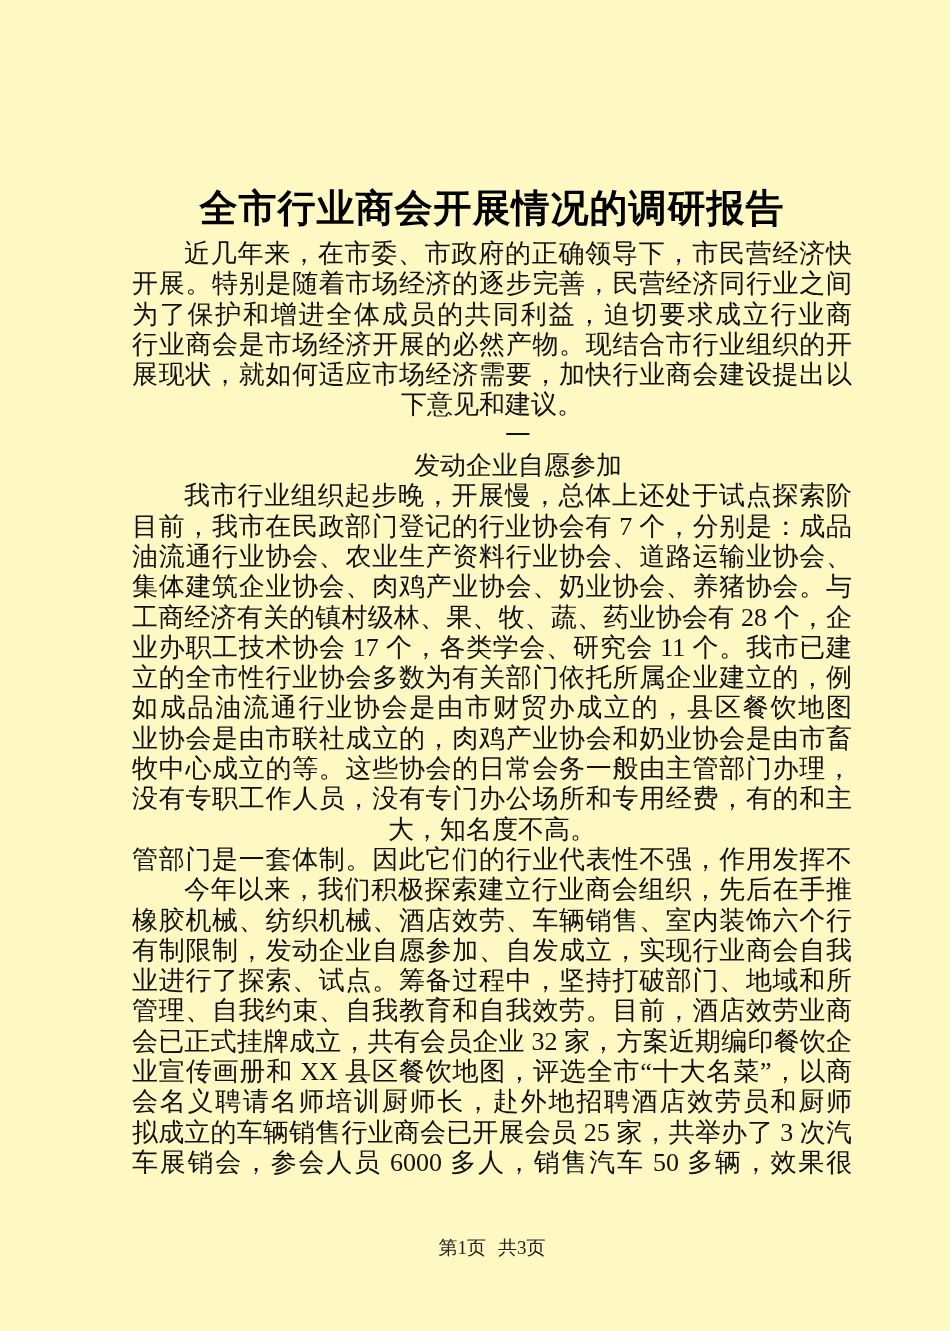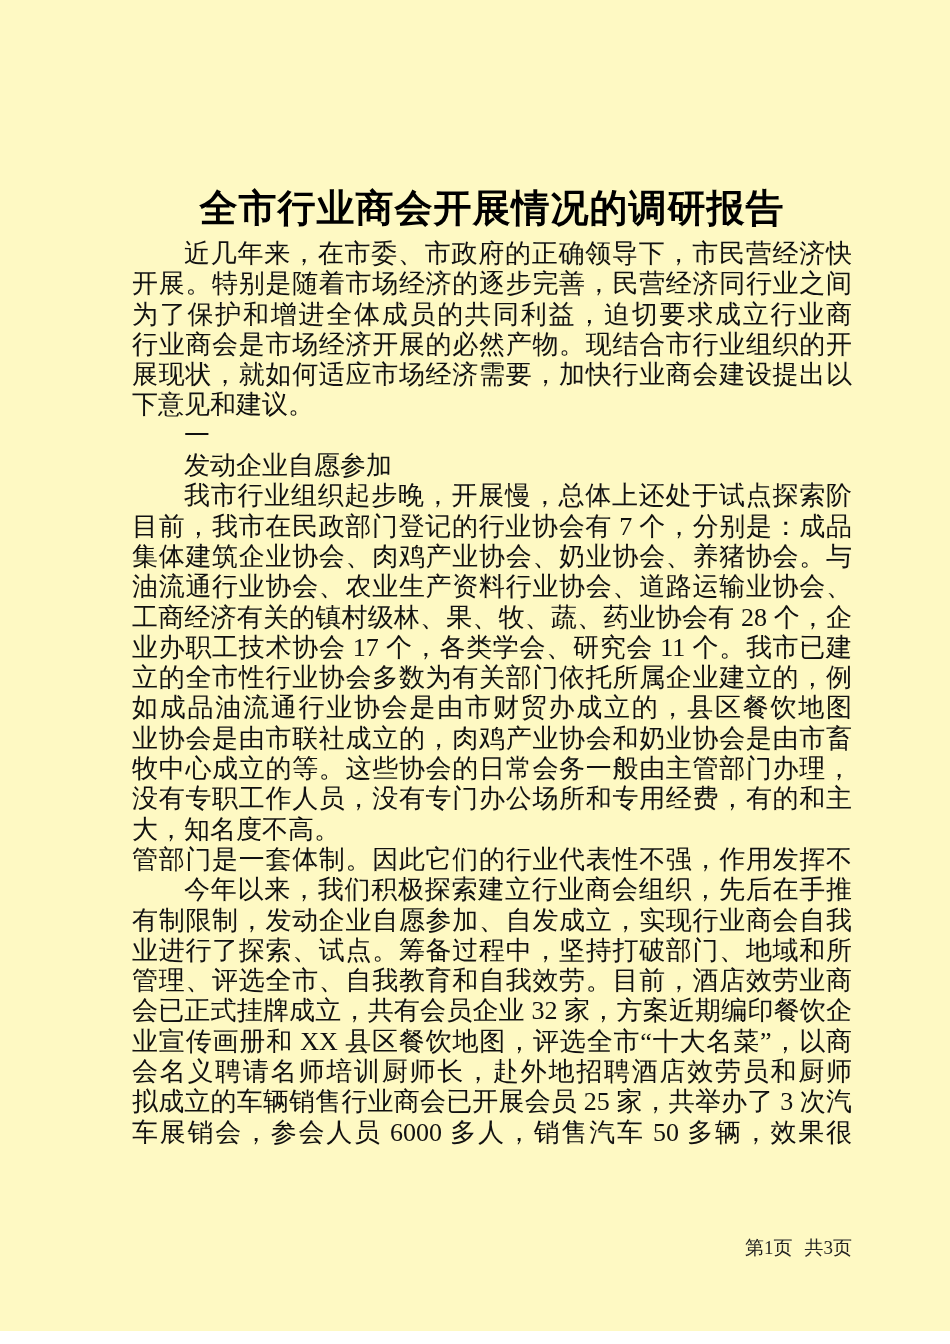--- a/index.html
+++ b/index.html
@@ -31,38 +31,38 @@
     text-align: center;
     color: #000;
     margin: 0 0 9px 0;
     white-space: nowrap;
   }
   .line {
     font-size: 26px;
     line-height: 30.3px;
     height: 30.3px;
     overflow: hidden;
-    text-align: left;
+    text-align: center;
     white-space: nowrap;
   }
   .line.justify {
     text-align: justify;
     text-align-last: justify;
     text-justify: inter-character;
     white-space: normal;
   }
   .line.indent {
     text-indent: 52px;
   }
   .footer {
     position: absolute;
     left: 132px;
     top: 1236px;
     width: 720px;
-    text-align: right;
+    text-align: center;
     font-size: 19px;
     line-height: 24px;
     color: #222;
   }
   .footer .sep {
     display: inline-block;
     width: 12px;
   }
 </style>
 </head>
@@ -75,35 +75,36 @@
         <div class="line indent justify">近几年来，在市委、市政府的正确领导下，市民营经济快速</div>
         <div class="line justify">开展。特别是随着市场经济的逐步完善，民营经济同行业之间</div>
         <div class="line justify">为了保护和增进全体成员的共同利益，迫切要求成立行业商会。</div>
         <div class="line justify">行业商会是市场经济开展的必然产物。现结合市行业组织的开</div>
         <div class="line justify">展现状，就如何适应市场经济需要，加快行业商会建设提出以</div>
         <div class="line">下意见和建议。</div>
         <div class="line indent">一</div>
         <div class="line indent">发动企业自愿参加</div>
         <div class="line indent justify">我市行业组织起步晚，开展慢，总体上还处于试点探索阶段</div>
         <div class="line justify">目前，我市在民政部门登记的行业协会有 7 个，分别是：成品</div>
+        <div class="line justify">油流通行业协会、农业生产资料行业协会、道路运输业协会、</div>
         <div class="line justify">集体建筑企业协会、肉鸡产业协会、奶业协会、养猪协会。与</div>
-        <div class="line justify">油流通行业协会、农业生产资料行业协会、道路运输业协会、</div>
         <div class="line justify">工商经济有关的镇村级林、果、牧、蔬、药业协会有 28 个，企</div>
         <div class="line justify">业办职工技术协会 17 个，各类学会、研究会 11 个。我市已建</div>
         <div class="line justify">立的全市性行业协会多数为有关部门依托所属企业建立的，例</div>
         <div class="line justify">如成品油流通行业协会是由市财贸办成立的，县区餐饮地图</div>
         <div class="line justify">业协会是由市联社成立的，肉鸡产业协会和奶业协会是由市畜</div>
         <div class="line justify">牧中心成立的等。这些协会的日常会务一般由主管部门办理，</div>
         <div class="line justify">没有专职工作人员，没有专门办公场所和专用经费，有的和主</div>
         <div class="line">大，知名度不高。</div>
         <div class="line justify">管部门是一套体制。因此它们的行业代表性不强，作用发挥不</div>
         <div class="line indent justify">今年以来，我们积极探索建立行业商会组织，先后在手推车</div>
+        <div class="line justify">橡胶机械、纺织机械、酒店效劳、车辆销售、室内装饰六个行</div>
         <div class="line justify">有制限制，发动企业自愿参加、自发成立，实现行业商会自我</div>
         <div class="line justify">业进行了探索、试点。筹备过程中，坚持打破部门、地域和所</div>
-        <div class="line justify">管理、评选全市、自我教育和自我效劳。目前，酒店效劳业商</div>
+        <div class="line justify">管理、自我约束、自我教育和自我效劳。目前，酒店效劳业商</div>
         <div class="line justify">会已正式挂牌成立，共有会员企业 32 家，方案近期编印餐饮企</div>
         <div class="line justify">业宣传画册和 XX 县区餐饮地图，评选全市“十大名菜”，以商</div>
         <div class="line justify">会名义聘请名师培训厨师长，赴外地招聘酒店效劳员和厨师等。</div>
         <div class="line justify">拟成立的车辆销售行业商会已开展会员 25 家，共举办了 3 次汽</div>
         <div class="line justify">车展销会，参会人员 6000 多人，销售汽车 50 多辆，效果很好。</div>
       </div>
   </div>
   <div class="footer">
     <span>第1页</span><span class="sep"></span><span>共3页</span>
   </div>

